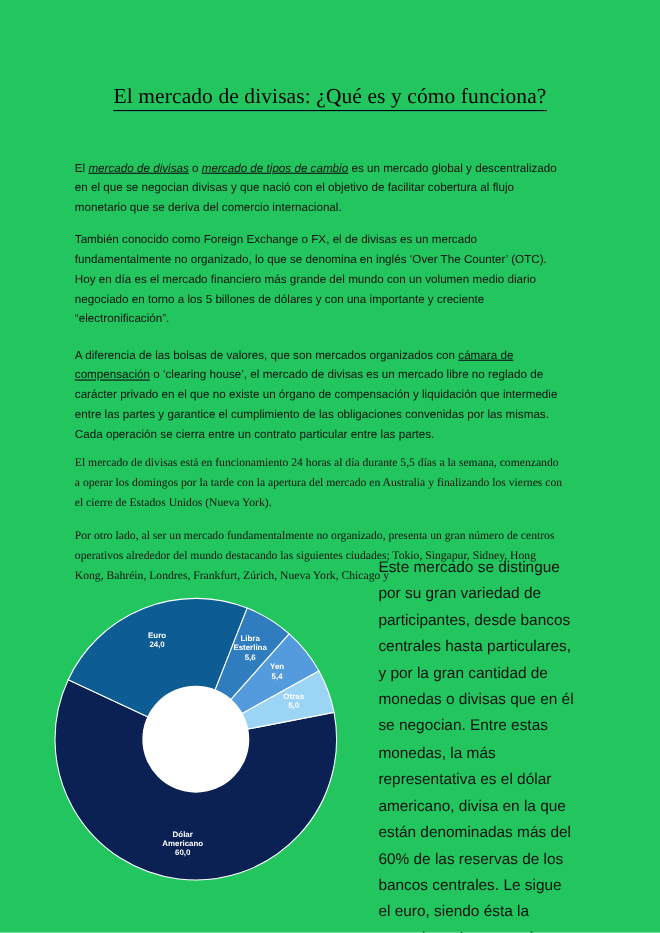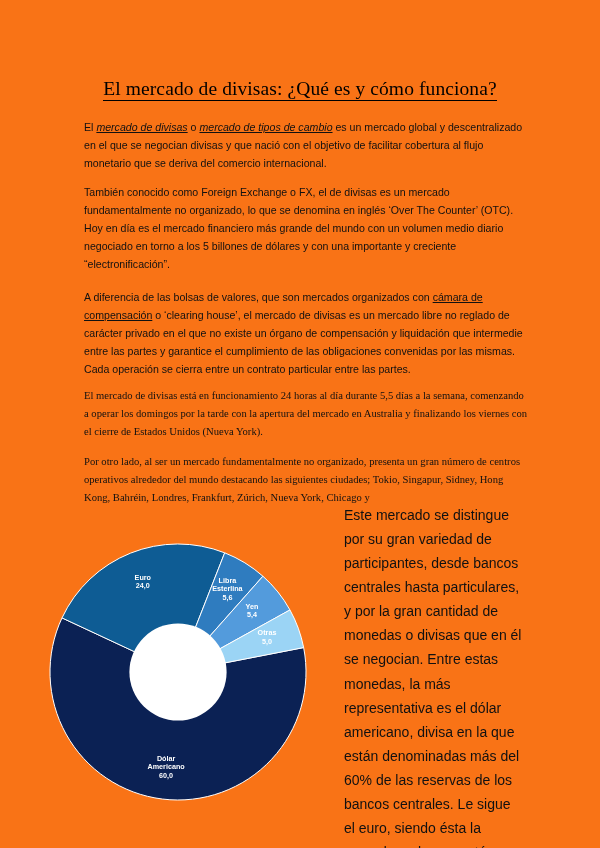--- a/index.html
+++ b/index.html
@@ -5,44 +5,45 @@
   * { margin:0; padding:0; box-sizing:border-box; }
   html, body {
     width:600px; height:848px;
     background:#ffffff;
     font-family:"Liberation Sans", sans-serif;
     overflow:hidden;
   }
   #page {
     position:relative;
     width:600px; height:848px;
-    background:#f97316;
+    background:#22c55e;
   }
   .doc-title {
     position:absolute;
     left:0; right:0; top:78px;
     text-align:center;
     font-family:"Liberation Serif", serif;
     font-size:19.5px;
     font-weight:400;
     color:#000;
     letter-spacing:0.1px;
   }
   .doc-title span {
     border-bottom:1.3px solid #000;
     padding-bottom:1px;
   }
   .body-col {
     position:absolute;
-    left:84px;
+    left:68px;
     width:444px;
     font-size:10.6px;
     line-height:1.70;
     color:#111;
     text-align:left;
+    margin-top:26px;
   }
   .body-col p { margin:0 0 11.5px 0; }
   .body-col p:last-child { margin-bottom:0; }
   u.ital { font-style:italic; text-decoration:underline; }
   u.plain { text-decoration:underline; }
   b { font-weight:400; }
   .toronto-line {
     display:block;
     text-align:center;
     padding-left:90px;

